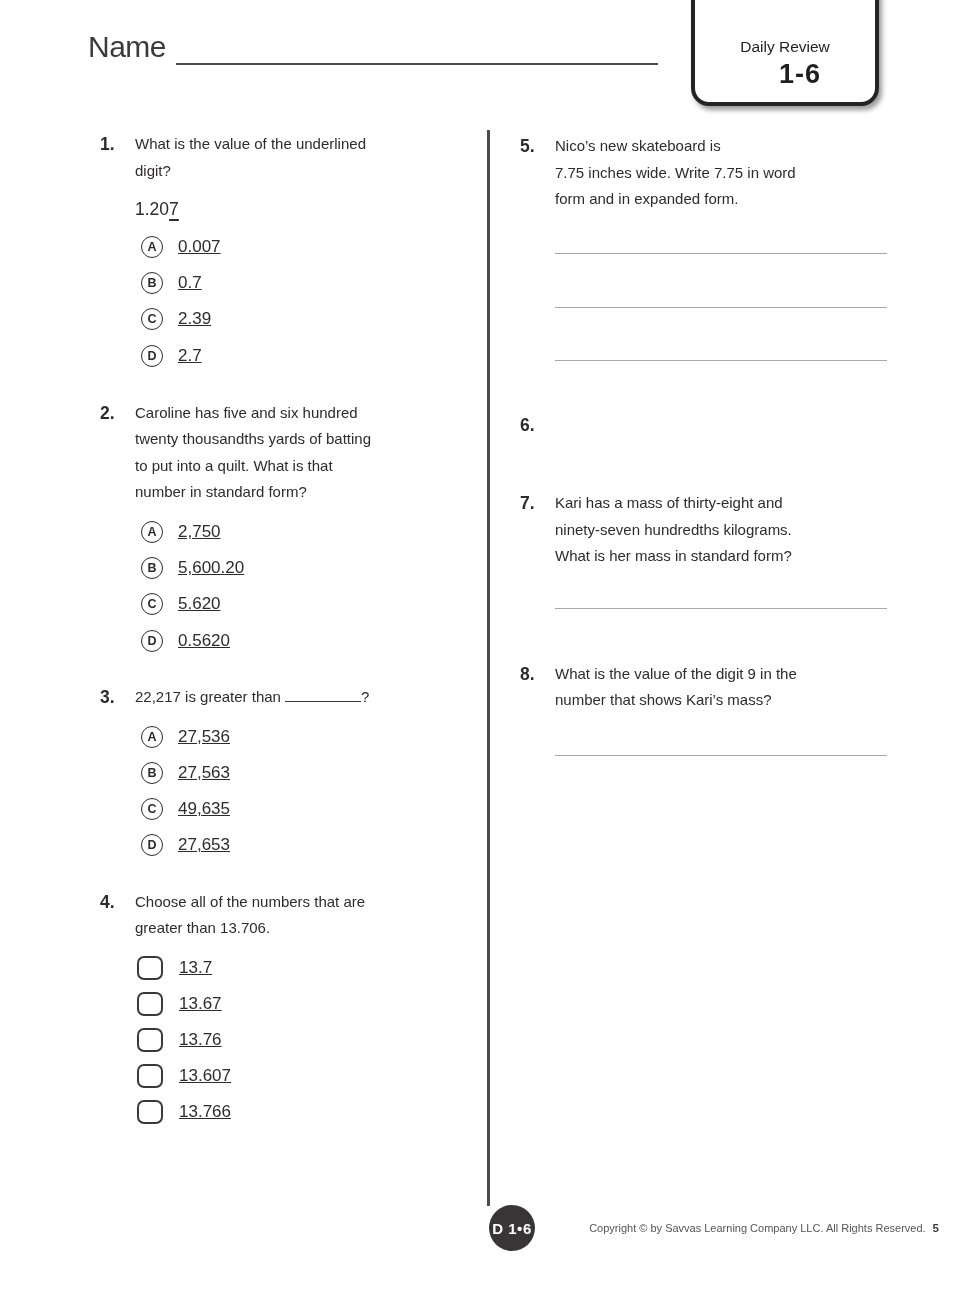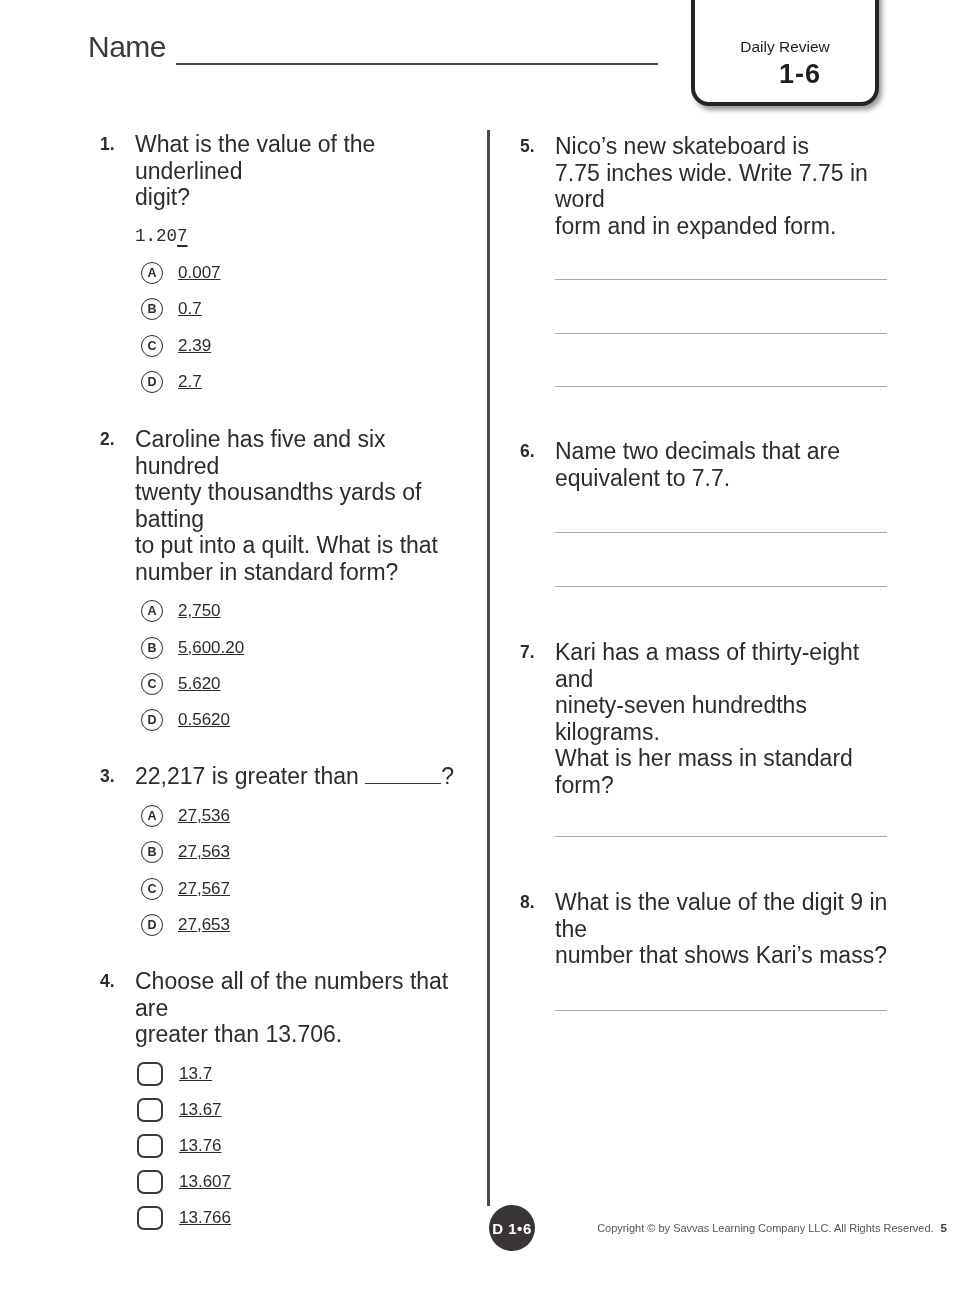--- a/index.html
+++ b/index.html
@@ -20,22 +20,22 @@
   }
   .badge-title{font-size:15.5px;color:#1f1f1f;margin-bottom:3px;}
   .badge-code{font-size:27px;font-weight:bold;color:#1f1f1f;letter-spacing:1px;margin-left:30px;}
   
   .col{position:absolute;top:125px;}
   .col-left{left:100px;width:383px;padding-top:6px;}
   .col-right{left:520px;width:372px;padding-top:8px;}
   .question{display:flex;}
   .qnum{flex:none;width:35px;font-weight:bold;font-size:17.5px;line-height:26.5px;}
   .qbody{flex:1;max-width:333px;}
-  .qtext{font-size:23px;line-height:26.5px;color:#2e2b2c;}
-  .given{margin-top:12px;font-size:17.5px;line-height:26.5px;font-family:Liberation Mono, monospace;}
+  .qtext{font-size:15px;line-height:26.5px;color:#2e2b2c;}
+  .given{margin-top:12px;font-size:17.5px;line-height:26.5px;}
   .u{text-decoration:underline;text-underline-offset:4px;text-decoration-thickness:1.5px;}
   .blank{display:inline-block;width:76px;border-bottom:1.6px solid #39373a;height:14px;vertical-align:baseline;}
   
   .choices{margin-top:6px;}
   .choice{height:36.3px;display:flex;align-items:center;}
   .bubble{
     flex:none;width:20px;height:20px;border:1.7px solid #2e2b2c;border-radius:50%;
     display:flex;align-items:center;justify-content:center;
     font-size:12.5px;font-weight:bold;margin-left:6px;margin-right:15px;color:#2e2b2c;
   }
@@ -56,21 +56,21 @@
   .mt-q8{margin-top:52px;}
   .al-40{margin-top:40px;} .al-41{margin-top:41px;} .al-38{margin-top:38px;}
   .al-52{margin-top:52px;} .al-53{margin-top:53px;}
   
   .divider{position:absolute;left:487px;top:130px;width:2.5px;height:1076px;background:#4b4a4c;}
   .lesson-circle{
     position:absolute;left:489px;top:1205px;width:46px;height:46px;border-radius:50%;
     background:#393537;color:#fff;display:flex;align-items:center;justify-content:center;
     font-size:15px;font-weight:bold;letter-spacing:0.5px;
   }
-  .copyright{position:absolute;top:1222px;right:32px;font-size:11px;color:#555457;text-align:right;}
+  .copyright{position:absolute;top:1222px;right:40px;font-size:11px;color:#555457;text-align:right;}
   .pageno{font-weight:bold;color:#3b3b3d;margin-left:7px;font-size:11.5px;}
 </style>
 </head>
 <body>
 
 <div class="page">
 
   <div class="name-label">Name</div>
   <div class="name-line"></div>
 
@@ -140,21 +140,21 @@
           <div class="choice">
             <span class="bubble">A</span>
             <span class="cval">27,536</span>
           </div>
           <div class="choice">
             <span class="bubble">B</span>
             <span class="cval">27,563</span>
           </div>
           <div class="choice">
             <span class="bubble">C</span>
-            <span class="cval">27,567</span>
+            <span class="cval">49,635</span>
           </div>
           <div class="choice">
             <span class="bubble">D</span>
             <span class="cval">27,653</span>
           </div>
         </div>
       </div>
     </div>
 
     <div class="question mt-q4">
@@ -194,25 +194,20 @@
       <div class="qbody">
         <div class="qtext"><span>Nico’s new skateboard is</span><br><span>7.75 inches wide. Write 7.75 in word</span><br><span>form and in expanded form.</span></div>
         <div class="answer-line al-40"></div>
         <div class="answer-line al-53"></div>
         <div class="answer-line al-52"></div>
       </div>
     </div>
 
     <div class="question mt-q6">
       <div class="qnum">6.</div>
-      <div class="qbody">
-        <div class="qtext"><span>Name two decimals that are</span><br><span>equivalent to 7.7.</span></div>
-        <div class="answer-line al-41"></div>
-        <div class="answer-line al-53"></div>
-      </div>
     </div>
 
     <div class="question mt-q7">
       <div class="qnum">7.</div>
       <div class="qbody">
         <div class="qtext"><span>Kari has a mass of thirty-eight and</span><br><span>ninety-seven hundredths kilograms.</span><br><span>What is her mass in standard form?</span></div>
         <div class="answer-line al-38"></div>
       </div>
     </div>
 

